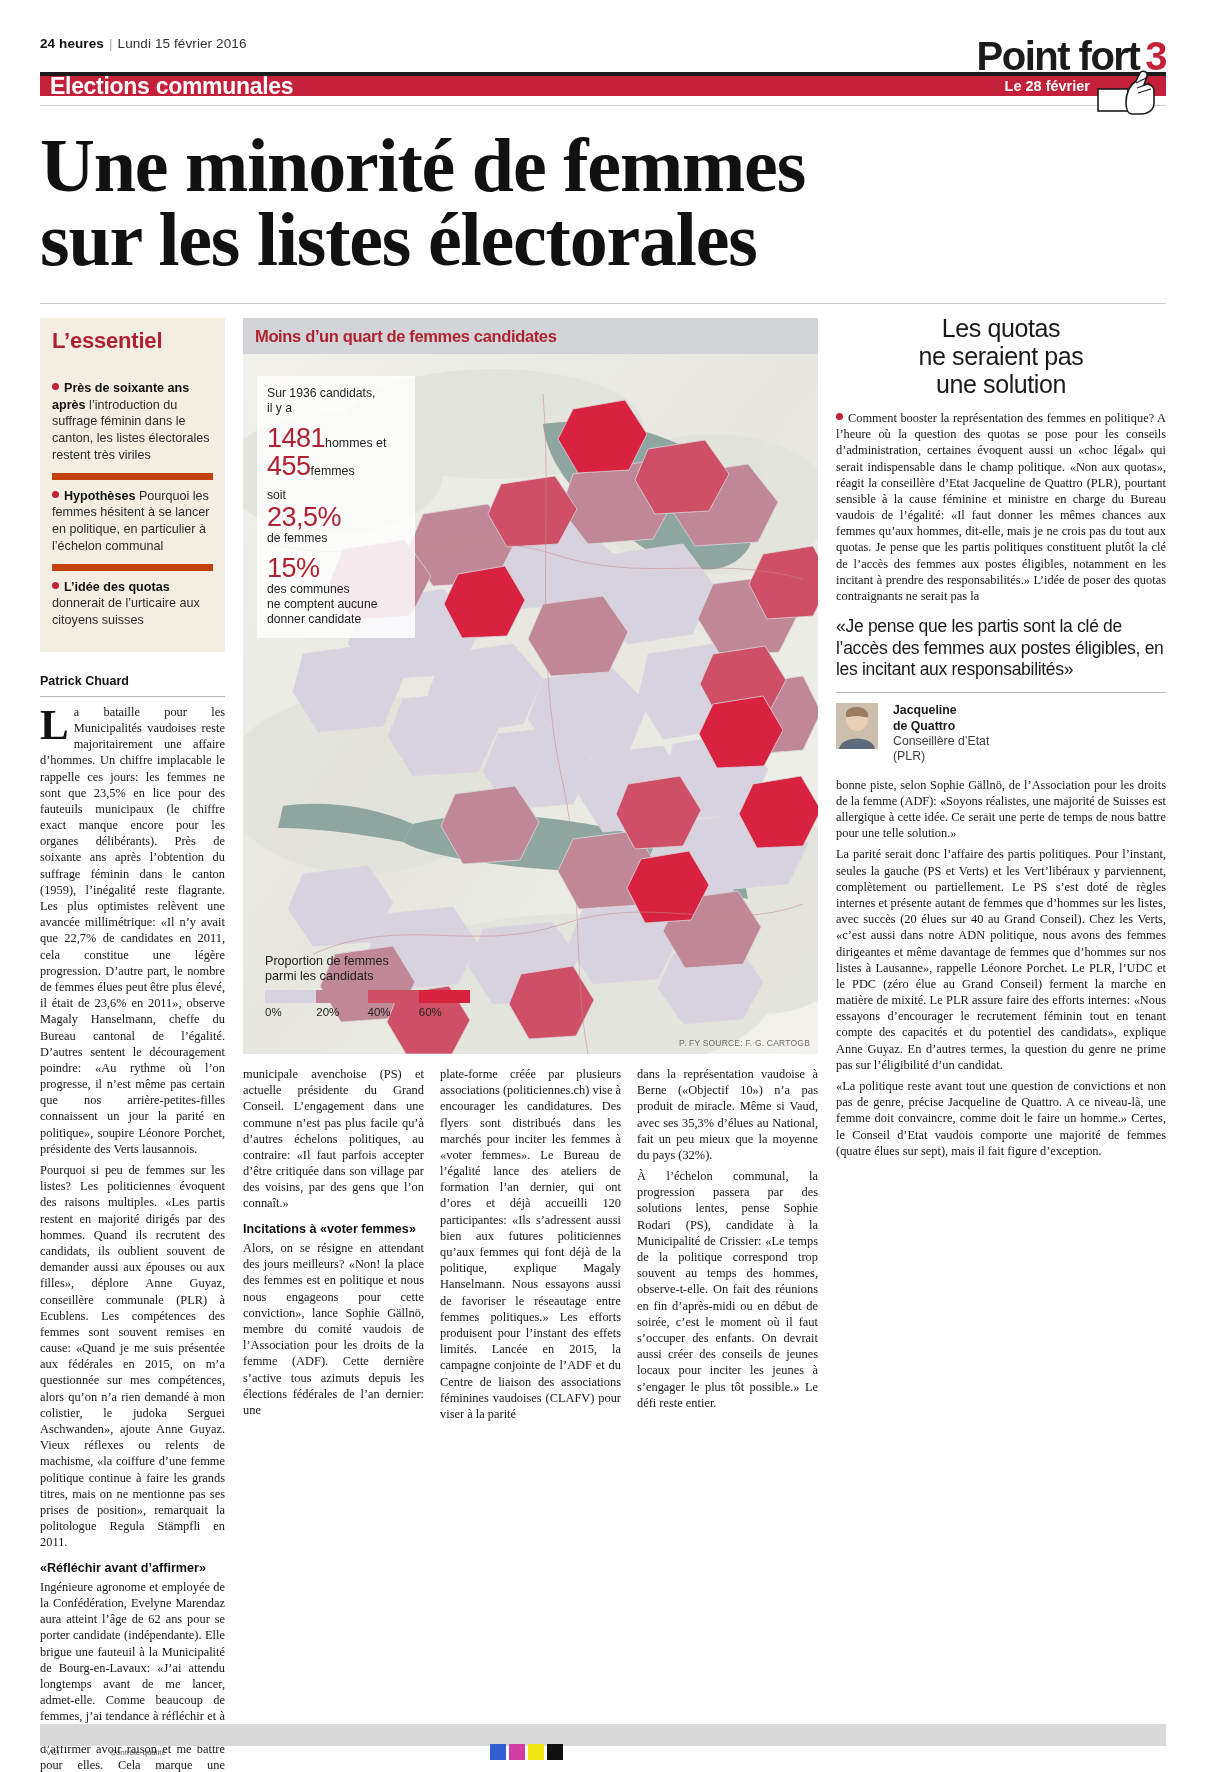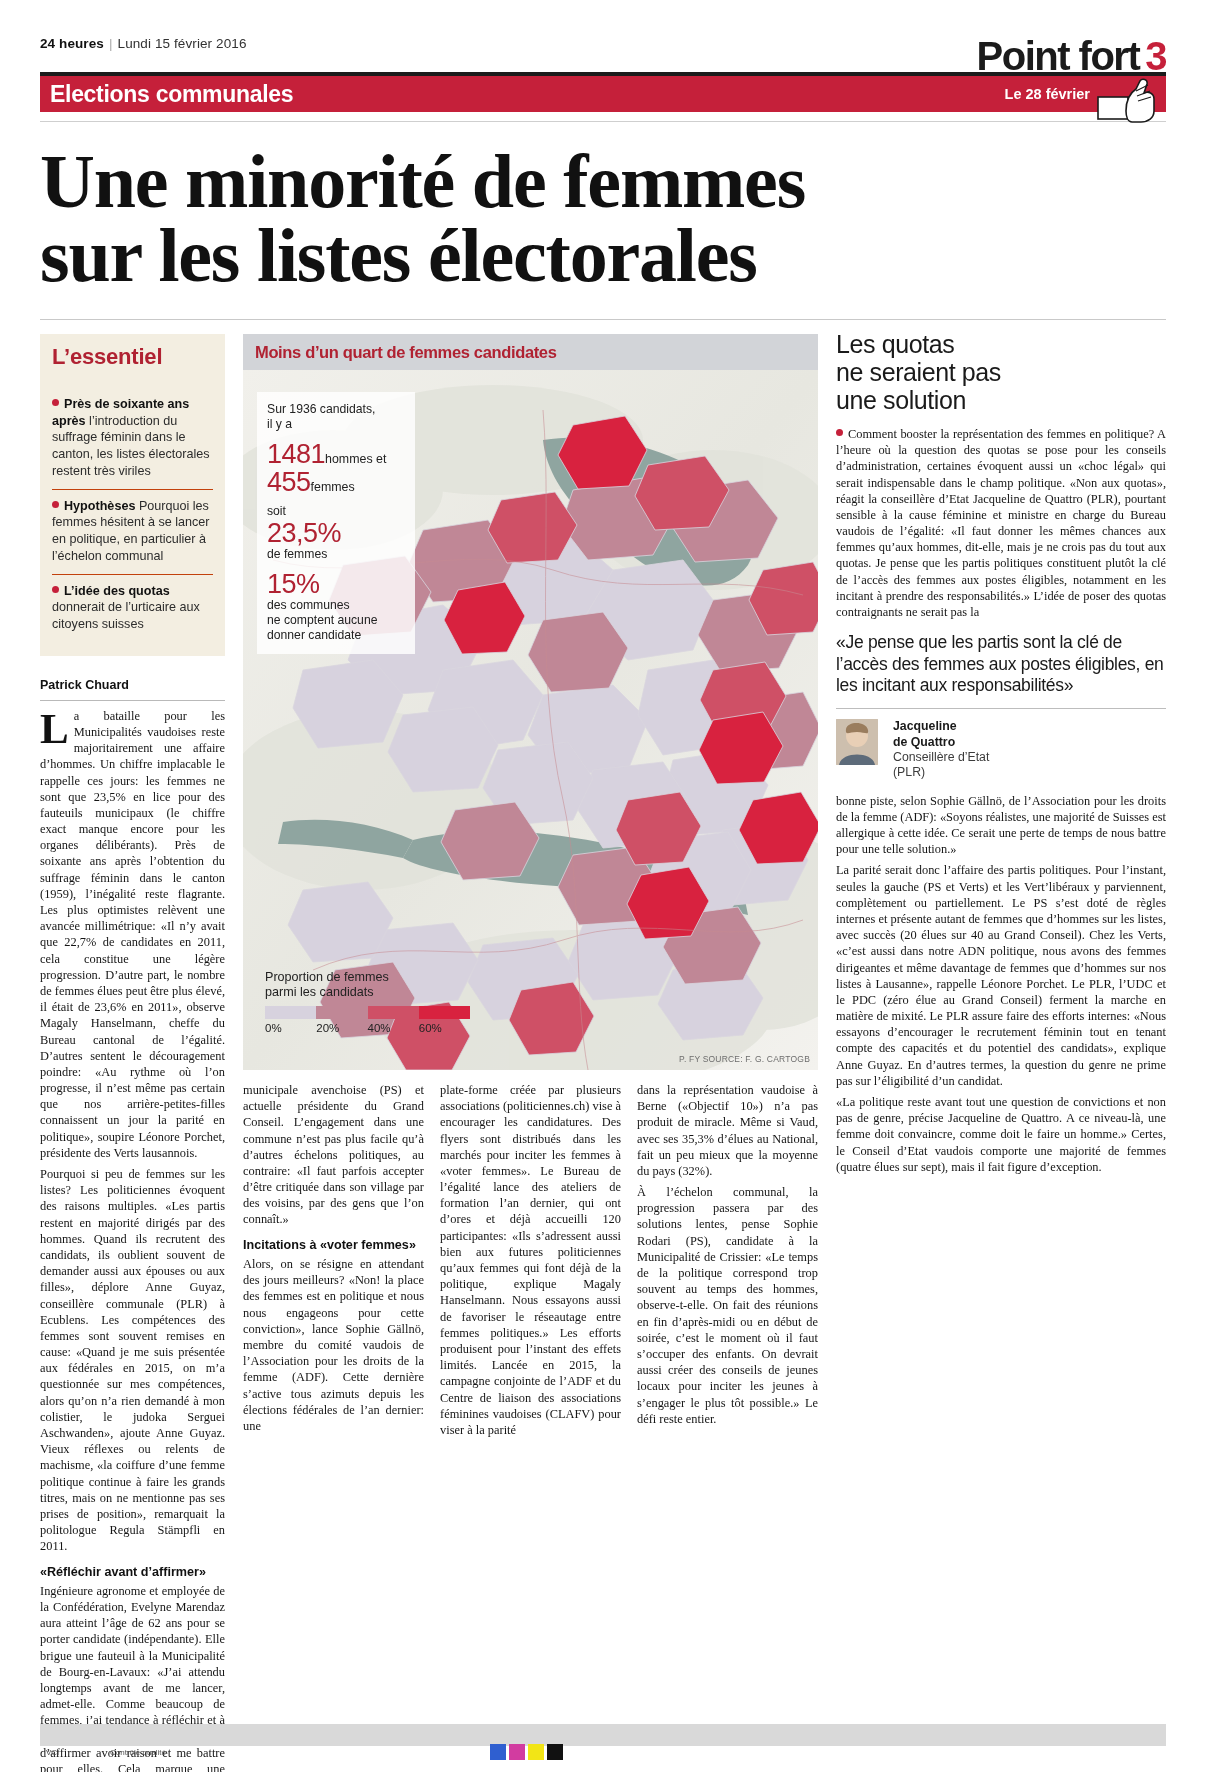--- a/index.html
+++ b/index.html
@@ -21,21 +21,21 @@
   .mast-left b { font-weight:700; color:#111; }
   .mast-left span.sep { color:#aaa; margin:0 5px; }
   .mast-right { display:flex; align-items:baseline; font-weight:700;
                 font-size:40px; letter-spacing:-1.5px; line-height:1; }
   .mast-right .pf { color:#1b1b1b; }
   .mast-right .num { color:#c5203a; margin-left:6px; font-size:40px; }
 
   
   .sectionbar-wrap { margin-top:10px; }
   .sectionbar-top { height:4px; background:#1b1b1b; }
-  .sectionbar { height:36px; background:#c5203a; display:flex;
+  .sectionbar { height:20px; background:#c5203a; display:flex;
                 align-items:center; justify-content:space-between;
                 position:relative; }
   .sectionbar h2 { margin:0; color:#fff; font-size:23px; font-weight:700;
                    letter-spacing:-.3px; padding-left:10px; }
   .sb-right { display:flex; align-items:center; color:#fff; font-size:14.5px;
               font-weight:700; padding-right:10px; gap:6px; }
   .hand-ico { width:60px; height:46px; position:relative; top:6px; }
 
   .rule-thin { height:1px; background:#cfcfcf; margin-top:9px; }
 
@@ -52,21 +52,21 @@
   
   .grid { display:grid;
           grid-template-columns:185px 575px 1fr;
           gap:0 18px; margin-top:14px; }
 
   
   .essentiel { background:#f3eee1; padding:10px 12px 14px 12px; }
   .essentiel h3 { margin:0 0 24px 0; color:#b02232; font-size:22px;
                   font-weight:700; letter-spacing:-.2px; }
   .ess-item { font-size:12.6px; line-height:1.33; color:#2c2c2c;
-              padding:8px 0 9px 0; border-top:1px solid #c2410c; }
+              padding:8px 0 9px 0; border-top:7px solid #c2410c; }
   .ess-item:first-of-type { border-top:none; padding-top:2px; }
   .dot { display:inline-block; width:7px; height:7px; border-radius:50%;
          background:#c5203a; margin-right:5px; vertical-align:2px; }
   .ess-item b { font-weight:700; color:#111; }
 
   .byline { margin-top:22px; font-size:12.5px; font-weight:700; color:#111; }
   .rule-by { height:1px; background:#b9b9b9; margin-top:8px; }
 
   .body-serif { font-family:"Liberation Serif", serif; font-size:12.4px;
                 line-height:1.305; text-align:justify; color:#151515;
@@ -102,21 +102,21 @@
   .legend .ticks span { flex:1; }
   .credit { position:absolute; right:8px; bottom:6px; font-size:8.5px;
             color:#6d6d6d; letter-spacing:.2px; }
 
   .cols3 { display:grid; grid-template-columns:1fr 1fr 1fr; gap:0 16px;
            margin-top:12px; }
 
   
   .rr-title { font-family:"Liberation Sans", sans-serif; font-size:25px;
               line-height:1.12; color:#1a1a1a; letter-spacing:-.4px;
-              margin:-4px 0 12px 0; }
+              margin:-4px 0 12px 0;text-align:center; }
   .rr-body { font-family:"Liberation Serif", serif; font-size:12.4px;
              line-height:1.305; text-align:justify; color:#151515; }
   .rr-body p { margin:0 0 5px 0; }
   .pullquote { font-family:"Liberation Sans", sans-serif; font-size:17.5px;
                line-height:1.22; color:#1a1a1a; letter-spacing:-.3px;
                margin-top:12px; }
   .rule-q { height:1px; background:#bdbdbd; margin:12px 0 10px 0; }
   .person { display:flex; gap:15px; align-items:flex-start; }
   .avatar { width:42px; height:46px; flex:0 0 42px; border-radius:1px;
             overflow:hidden; background:#c9bfb3; position:relative; }

